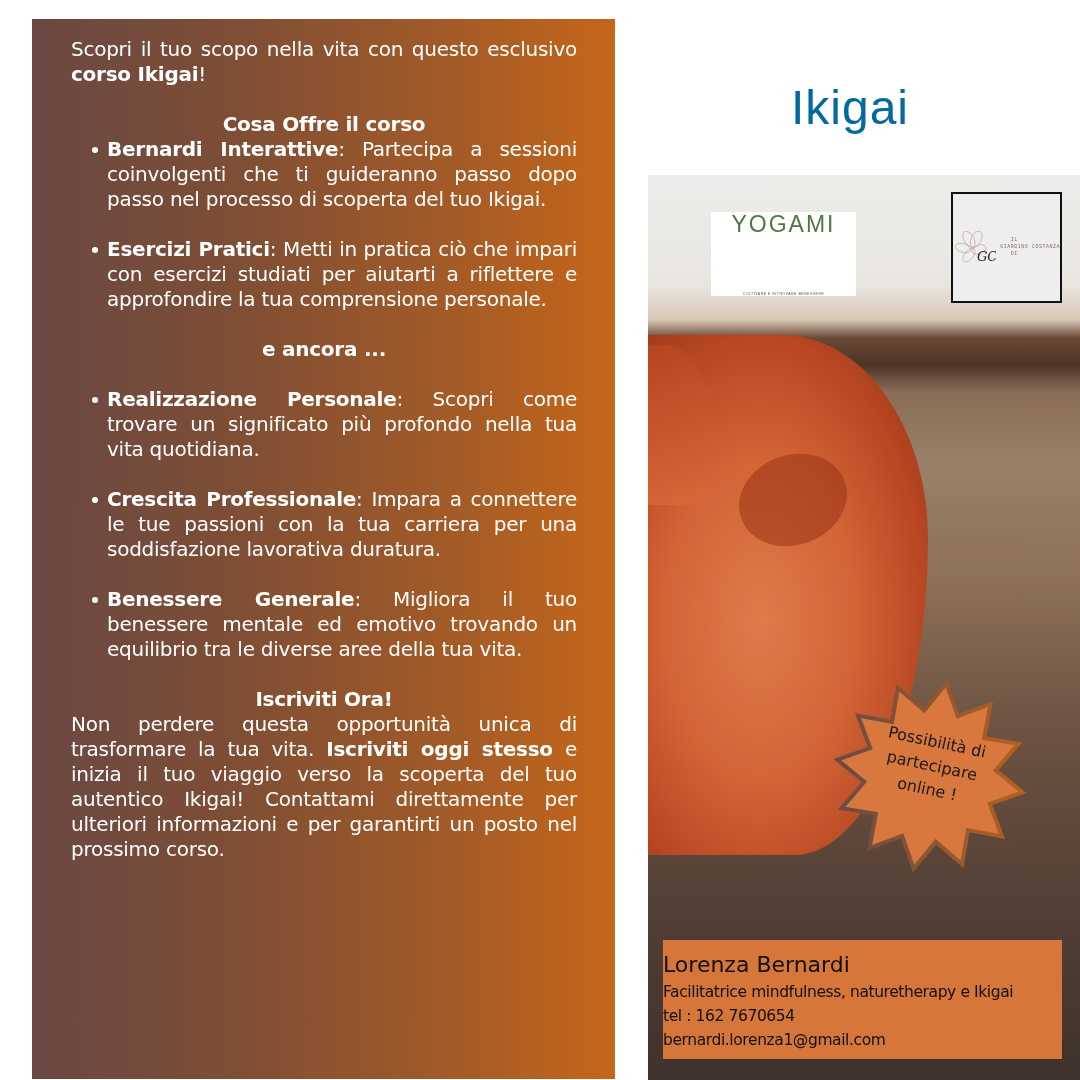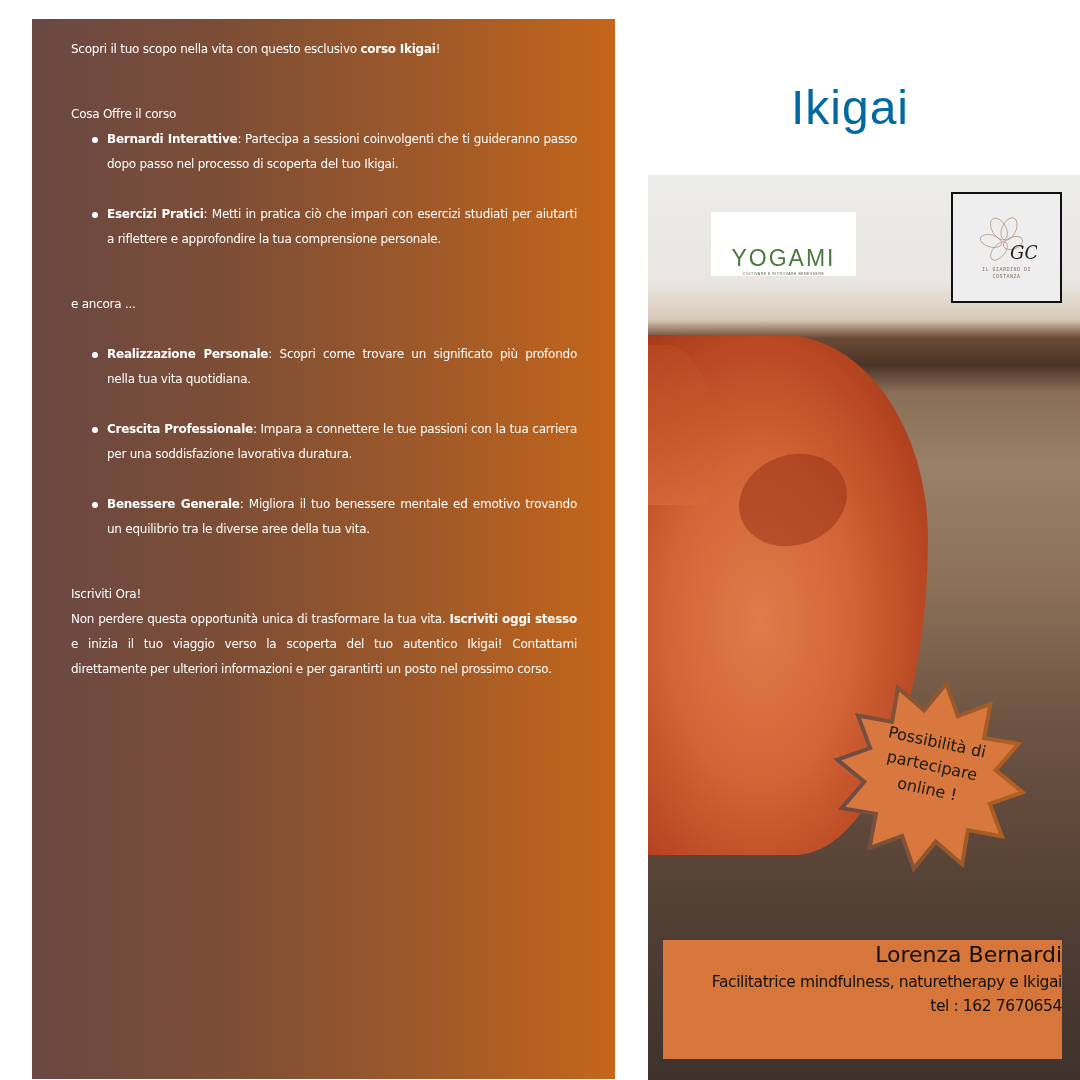--- a/index.html
+++ b/index.html
@@ -4,26 +4,26 @@
 <style>
   * { box-sizing: border-box; margin: 0; padding: 0; }
   html, body { width: 1080px; height: 1080px; background: #ffffff; overflow: hidden; }
   body { position: relative; font-family: "DejaVu Sans", "Liberation Sans", sans-serif; }
 
   .left-panel {
     position: absolute; left: 32px; top: 19px; width: 583px; height: 1060px;
     background: linear-gradient(90deg, #6a4843 0%, #7e4e35 35%, #a15a28 70%, #c5661a 100%);
     color: #ffffff;
     padding: 18px 38px 0 39px;
-    font-size: 12px; line-height: 25px;
+    font-size: 20px; line-height: 25px;
     letter-spacing: -0.25px;
   }
   .left-panel p { text-align: justify; text-align-last: left; }
   .left-panel b { font-weight: bold; }
-  .sec-title { font-weight: normal; margin-top: 40px; }
+  .sec-title { font-weight: bold; margin-top: 25px; text-align: center; }
   ul.features { list-style: none; margin-left: 20px; }
   ul.features li { position: relative; padding-left: 16px; text-align: justify; margin-bottom: 25px; }
   ul.features li::before {
     content: ""; position: absolute; left: 1px; top: 10px; width: 6px; height: 6px;
     border-radius: 50%; background: #ffffff;
   }
   ul.features li:last-child { margin-bottom: 0; }
   .gap { height: 25px; }
 
   .title {
@@ -47,50 +47,50 @@
     position: absolute; left: 90px; top: 280px; width: 110px; height: 90px;
     border-radius: 50%; background: rgba(140,40,15,0.45); transform: rotate(-20deg);
   }
   .scarf-fold {
     position: absolute; left: 0; top: 170px; width: 70px; height: 160px;
     background: linear-gradient(160deg, #b4451f, #d8693a);
     border-radius: 0 80% 30% 0;
   }
 
   .logo-yogami {
-    position: absolute; left: 711px; top: 212px; width: 145px; height: 64px; background: #ffffff;
-    display: flex; flex-direction: column; align-items: center; justify-content: flex-end;
+    position: absolute; left: 711px; top: 212px; width: 145px; height: 84px; background: #ffffff;
+    display: flex; flex-direction: column; align-items: center; justify-content: space-between;
   }
   .logo-yogami .wordmark { font-family: "Liberation Sans", sans-serif; font-size: 23px; color: #4a7a3e; letter-spacing: 2px; font-weight: normal; line-height: 24px; }
   .logo-yogami .tagline { font-family: "Liberation Sans", sans-serif; font-size: 3.5px; color: #4a5a3e; letter-spacing: 0.5px; margin-top: 2px; }
 
   .logo-giardino {
     position: absolute; left: 951px; top: 192px; width: 111px; height: 111px;
     background: #eeeeee; border: 2px solid #111111;
-    display: flex; flex-direction: column; align-items: center; justify-content: center;
+    display: flex; align-items: center; justify-content: center;
   }
   .logo-giardino svg { display: block; }
   .logo-giardino .gname { font-family: "Liberation Mono", monospace; font-size: 5px; color: #8a6e60; text-align: center; line-height: 7px; letter-spacing: 0.5px; }
 
   .star {
     position: absolute; left: 830px; top: 680px; width: 200px; height: 192px;
   }
   .star svg { position: absolute; left: 0; top: 0; }
   .star-text {
     position: absolute; left: 32px; top: 50px; width: 140px; text-align: center;
     font-family: "DejaVu Sans", sans-serif; font-size: 16px; line-height: 24px; color: #1a1a1a;
     transform: rotate(12deg);
   }
 
   .contact {
     position: absolute; left: 663px; top: 940px; width: 399px; height: 119px;
-    background: #d6763b; color: #111111; text-align: right; 
+    background: #d6763b; color: #111111; text-align: left; padding-top: 10px;
   }
   .contact .name { font-family: "DejaVu Sans", sans-serif; font-size: 22px; line-height: 30px; }
-  .contact .line { font-family: "DejaVu Sans", sans-serif; font-size: 15.5px; line-height: 24px; letter-spacing: -0.4px; margin-left: 34px; }
+  .contact .line { font-family: "DejaVu Sans", sans-serif; font-size: 15.5px; line-height: 24px; letter-spacing: -0.4px; }
 </style>
 </head>
 <body>
 
 <div class="left-panel">
   <p>
     <span>Scopri il tuo scopo nella vita con questo esclusivo</span>
     <b>corso Ikigai</b><span>!</span><br>
   </p>
 
@@ -156,13 +156,14 @@
     <div>Possibilità di</div>
     <div>partecipare</div>
     <div>online !</div>
   </div>
 </div>
 
 <div class="contact">
   <div class="name">Lorenza Bernardi</div>
   <div class="line">Facilitatrice mindfulness, naturetherapy e Ikigai</div>
   <div class="line">tel : 162 7670654</div>
+  <div class="line">bernardi.lorenza1@gmail.com</div>
 </div>
 
 </body></html>

